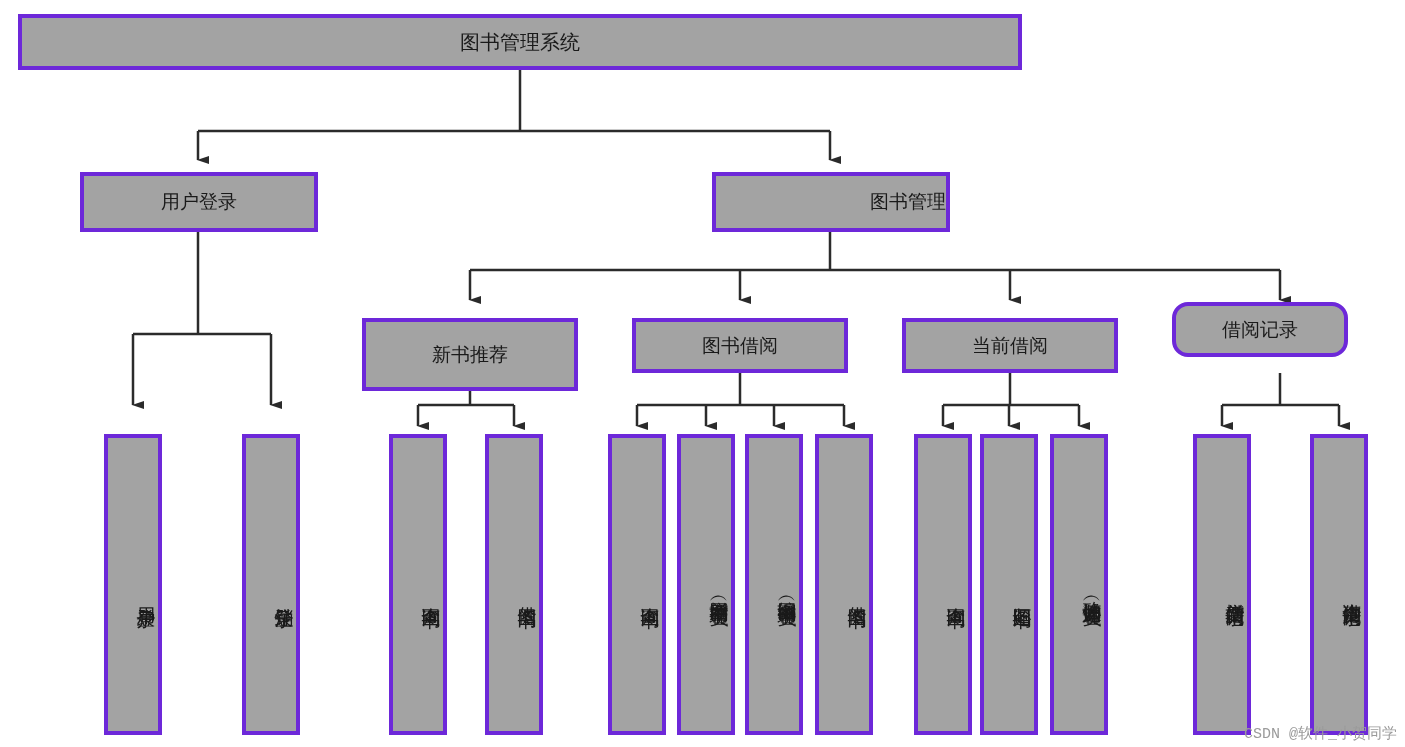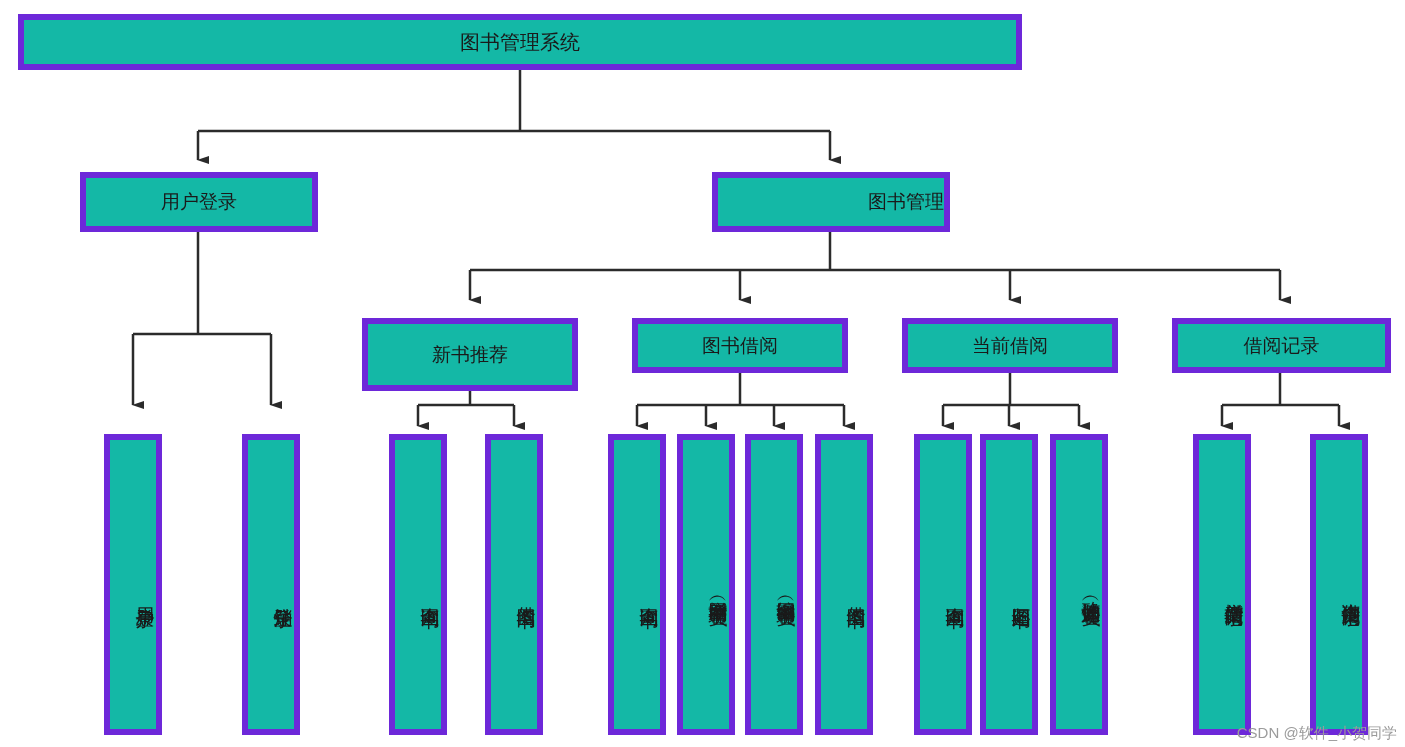--- a/index.html
+++ b/index.html
@@ -8,26 +8,25 @@
     background:#ffffff;
     font-family:"DejaVu Sans","Liberation Sans",sans-serif;
     overflow:hidden;
   }
   #canvas{position:relative;width:1405px;height:747px;}
   svg#wires{position:absolute;left:0;top:0;width:1405px;height:747px;}
 
   .node{
     position:absolute;
     box-sizing:border-box;
-    background:#14b8a6;
-    border:6px solid #6d28d9;
+    background:#a3a3a3;
+    border:4px solid #6d28d9;
     display:flex;align-items:center;justify-content:center;
     color:#1a1a1a;
     z-index:2;
-    font-family:Liberation Serif, serif;
   }
   .node.root{font-size:20px;}
   .node.lvl2{font-size:19px;}
   .node.lvl3{font-size:19px;}
   .node.leaf{
     writing-mode:vertical-rl;
     text-orientation:upright;
     font-size:19px;
     line-height:1.18;
     align-items:flex-start;
@@ -37,21 +36,21 @@
   }
   .node.leaf.tall{padding-top:12px;}
 
   #watermark{
     position:absolute;
     right:8px;bottom:4px;
     font-size:15px;
     color:#9b9b9b;
     z-index:5;
     white-space:nowrap;
-    font-family:Liberation Sans, sans-serif;
+    font-family:Liberation Mono, monospace;
   }
 </style>
 </head>
 <body>
 
 <div id="canvas">
 
   <svg id="wires" viewBox="0 0 1405 747" xmlns="http://www.w3.org/2000/svg">
     <defs>
       <marker id="arw" markerWidth="10" markerHeight="12" refX="4" refY="11" orient="auto" markerUnits="userSpaceOnUse">
@@ -117,21 +116,21 @@
 
   <div class="node lvl3" style="left:362px;top:318px;width:216px;height:73px;">
     <span>新书推荐</span>
   </div>
   <div class="node lvl3" style="left:632px;top:318px;width:216px;height:55px;">
     <span>图书借阅</span>
   </div>
   <div class="node lvl3" style="left:902px;top:318px;width:216px;height:55px;">
     <span>当前借阅</span>
   </div>
-  <div class="node lvl3" style="left:1172px;top:318px;width:219px;height:55px;">
+  <div class="node lvl3" style="left:1172px;top:302px;width:176px;height:55px;border-radius:16px;">
     <span>借阅记录</span>
   </div>
 
   <div class="node leaf" style="left:104px;top:434px;width:58px;height:301px;">
     <span>用户登录</span>
   </div>
   <div class="node leaf" style="left:242px;top:434px;width:58px;height:301px;">
     <span>注销登录</span>
   </div>
 

